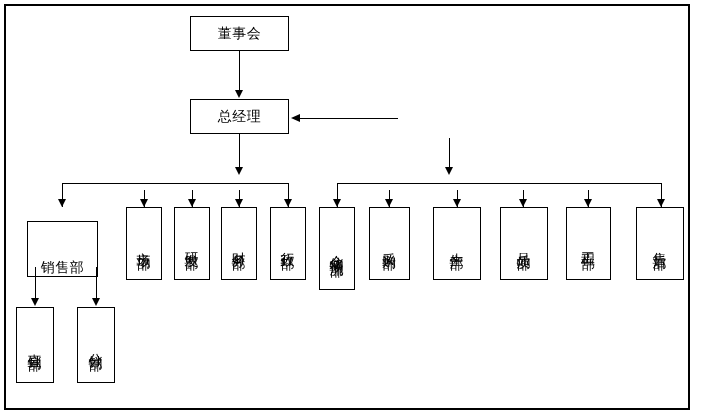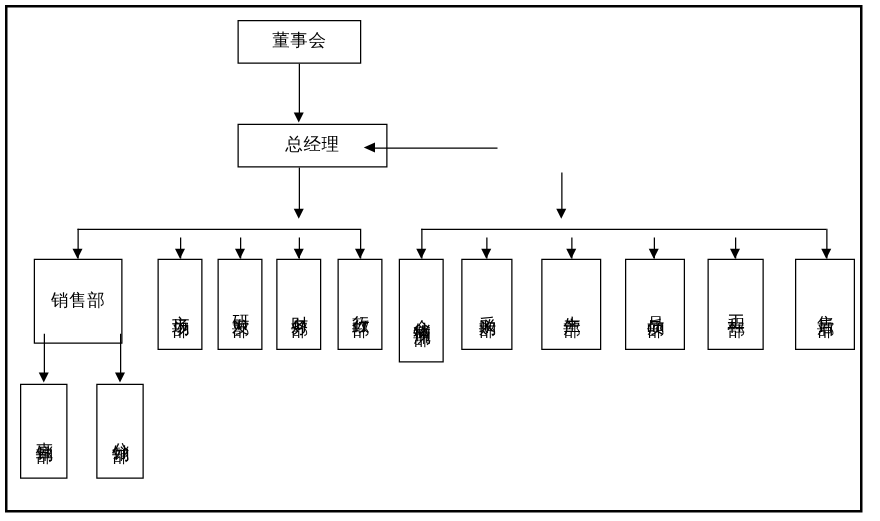--- a/index.html
+++ b/index.html
@@ -90,21 +90,21 @@
 
   <div id="outer-frame"></div>
 
   <div class="node horiz" style="left:190px; top:16px; width:99px; height:35px;">
     <span class="node-label">董事会</span>
   </div>
 
   <div class="vline" style="left:239px; top:51px; height:40px;"></div>
   <div class="arrow-down" style="left:235px; top:90px;"></div>
 
-  <div class="node horiz" style="left:190px; top:99px; width:120px; height:35px;">
+  <div class="node horiz" style="left:190px; top:99px; width:99px; height:35px;">
     <span class="node-label">总经理</span>
   </div>
 
 
   <div class="hline" style="left:300px; top:118px; width:98px;"></div>
   <div class="arrow-left" style="left:291px; top:114px;"></div>
 
   <div class="vline" style="left:239px; top:134px; height:34px;"></div>
   <div class="arrow-down" style="left:235px; top:167px;"></div>
   <div class="hline" style="left:62px; top:183px; width:226px;"></div>
@@ -139,21 +139,21 @@
 
   <div class="vline" style="left:523px; top:190px; height:17px;"></div>
   <div class="arrow-down" style="left:519px; top:199px;"></div>
 
   <div class="vline" style="left:588px; top:190px; height:17px;"></div>
   <div class="arrow-down" style="left:584px; top:199px;"></div>
 
   <div class="vline" style="left:661px; top:183px; height:24px;"></div>
   <div class="arrow-down" style="left:657px; top:199px;"></div>
 
-  <div class="node horiz" style="left:27px; top:207px; width:71px; height:68px;">
+  <div class="node horiz" style="left:27px; top:221px; width:71px; height:56px;align-items:flex-end;">
     <span class="node-label">销售部</span>
   </div>
 
   <div class="node vert" style="left:126px; top:207px; width:36px; height:73px;">
     <span class="node-label">市场部</span>
   </div>
 
   <div class="node vert" style="left:174px; top:207px; width:36px; height:73px;">
     <span class="node-label">研发部</span>
   </div>

